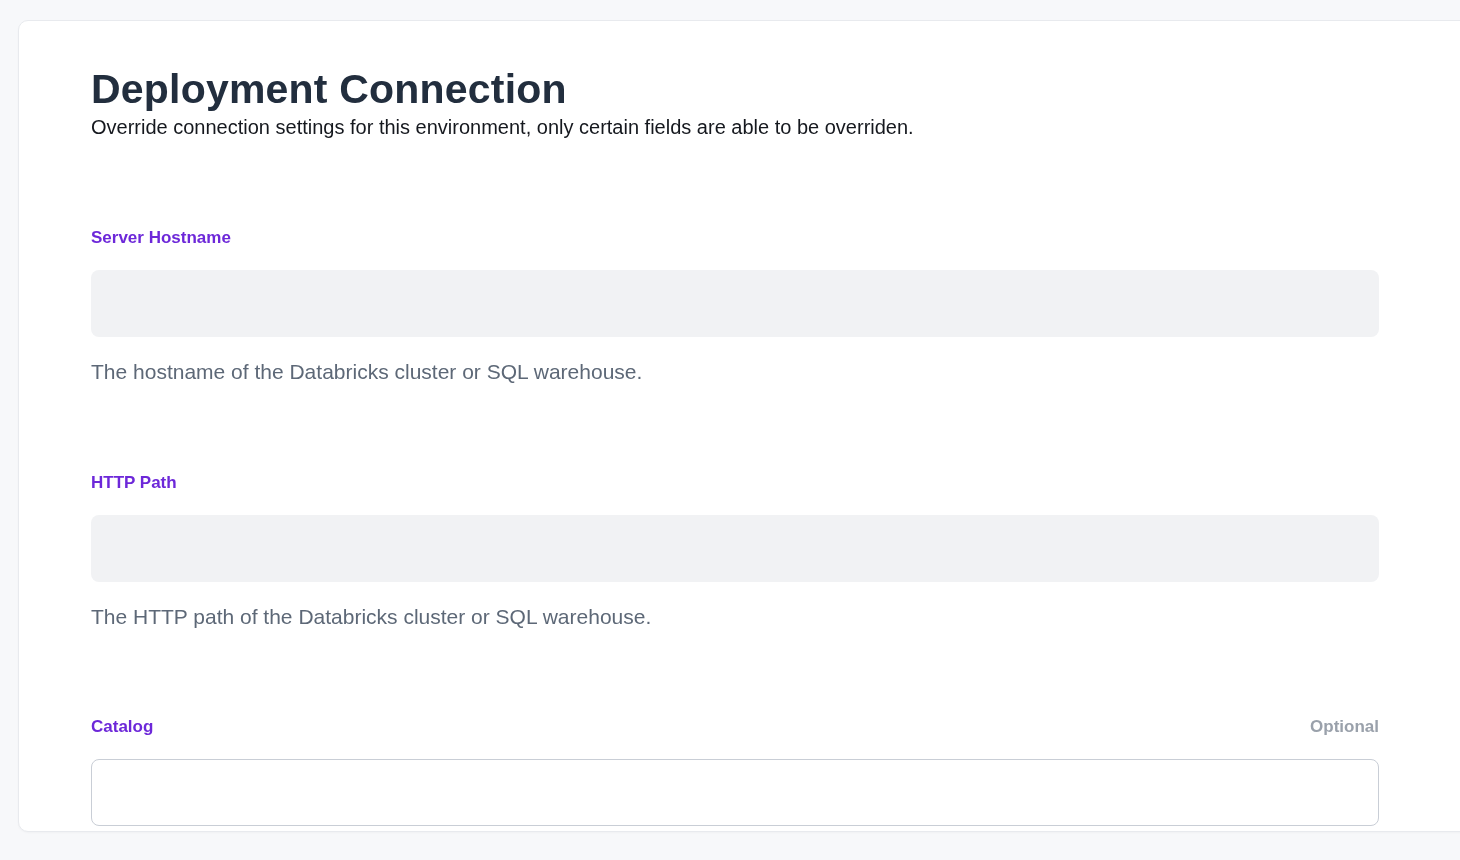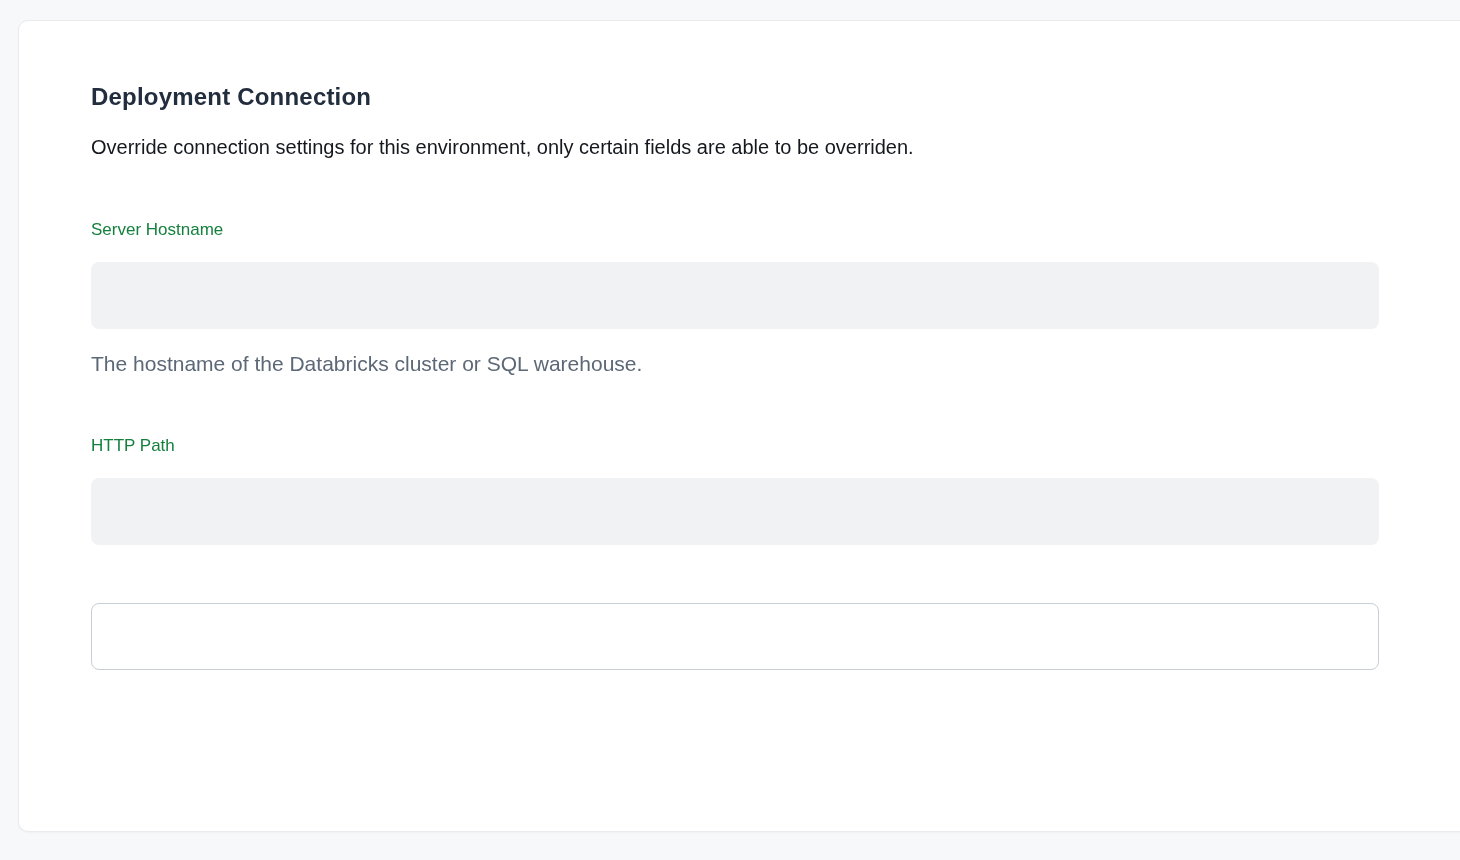--- a/index.html
+++ b/index.html
@@ -18,44 +18,43 @@
     border: 1px solid #e8eaee;
     border-radius: 10px;
     box-shadow: 0 1px 2px rgba(16,24,40,0.03);
   }
   .card-content {
     margin-left: 72px;
     width: 1288px;
     padding-top: 44px;
   }
   .page-title {
-    font-size: 24px;
+    font-size: 41px;
     font-weight: 700;
     color: #222e3e;
     letter-spacing: 0.2px;
     line-height: 1.2;
-    margin-top: 18px;
   }
   .page-subtitle {
-    margin-top: 22px;
     font-size: 20px;
     color: #15181e;
     line-height: 1.35;
   }
   .field { margin-top: 58px; }
   .field-label-row {
     display: flex;
     align-items: baseline;
     justify-content: space-between;
   }
   .field-label {
     font-size: 17px;
-    font-weight: 400;
-    color: #15803d;
+    font-weight: 700;
+    color: #6d28d9;
     line-height: 1.3;
+    margin-top: 28px;
   }
   .optional-badge {
     font-size: 17px;
     font-weight: 700;
     color: #9aa1ab;
     line-height: 1.3;
   }
   .text-input {
     display: block;
     margin-top: 21px;
@@ -99,20 +98,25 @@
       </div>
       <input type="text" class="text-input disabled" disabled="" value="" style="">
       <p class="field-help">The hostname of the Databricks cluster or SQL warehouse.</p>
     </div>
 
     <div class="field">
       <div class="field-label-row">
         <label class="field-label">HTTP Path</label>
       </div>
       <input type="text" class="text-input disabled" disabled="" value="" style="">
+      <p class="field-help">The HTTP path of the Databricks cluster or SQL warehouse.</p>
     </div>
 
     <div class="field">
+      <div class="field-label-row">
+        <label class="field-label">Catalog</label>
+        <span class="optional-badge">Optional</span>
+      </div>
       <input type="text" class="text-input enabled" value="" style="">
     </div>
 
   </div>
 </div>
 
 </body></html>

